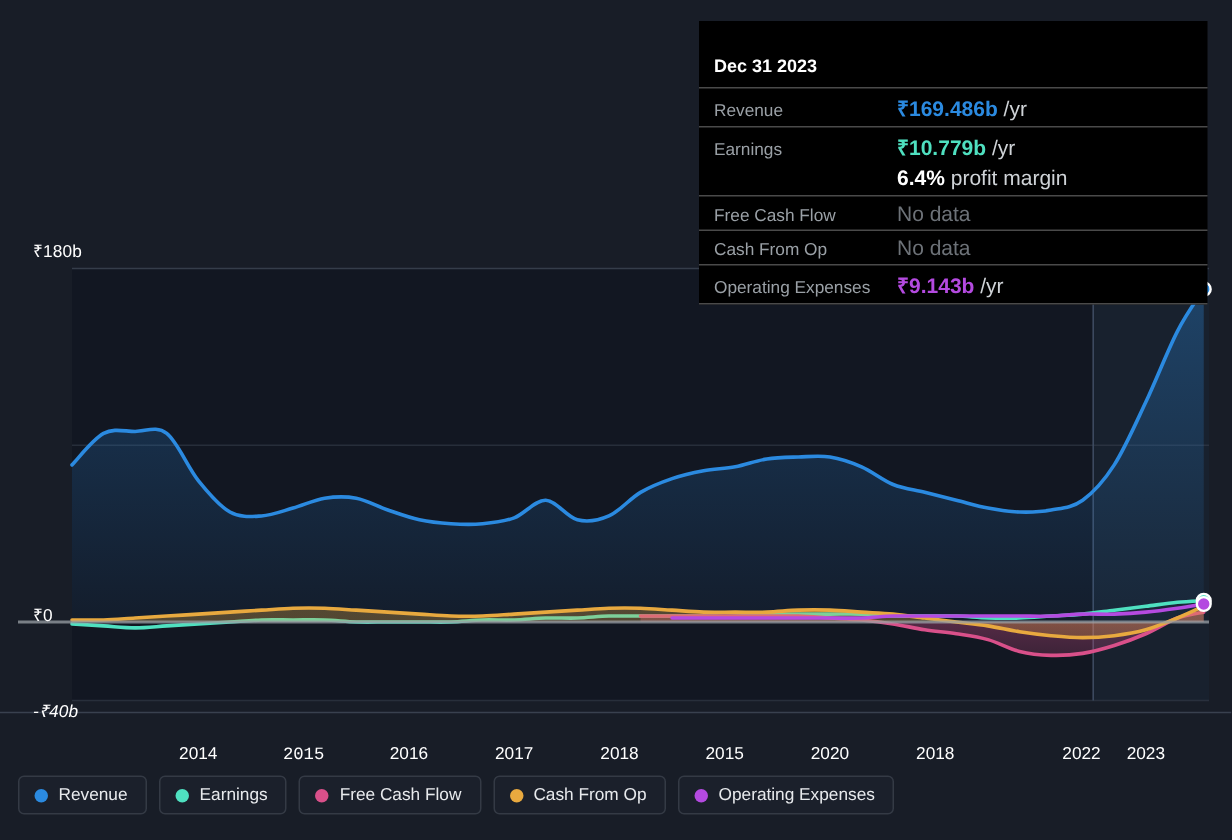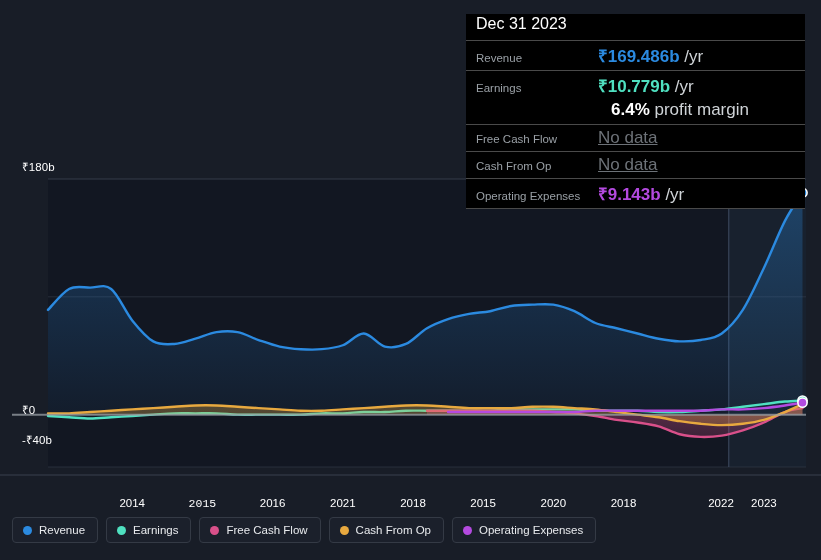--- a/index.html
+++ b/index.html
@@ -32,21 +32,21 @@
   .axis-label {
     position: absolute;
     font-size: 11.5px;
     color: #ffffff;
     white-space: nowrap;
     letter-spacing: 0.1px;
   }
   .y-label { left: 22px; }
   #y-label-top    { top: 159px; }
   #y-label-zero   { top: 402px; }
-  #y-label-bottom { top: 432px; }
+  #y-label-bottom { top: 466px; font-style: italic; }
 
   .x-label {
     position: absolute;
     top: 484px;
     font-size: 11.5px;
     color: #ffffff;
     transform: translateX(-50%);
     white-space: nowrap;
     margin-top: 13px;
   }
@@ -55,55 +55,54 @@
   #tooltip {
     position: absolute;
     left: 466px;
     top: 14px;
     width: 339px;
     background: #000000;
     box-sizing: border-box;
     padding: 0;
   }
   #tooltip-date {
-    font-size: 16px;
-    font-weight: normal;
+    font-size: 12px;
+    font-weight: bold;
     color: #ffffff;
-    padding: 1px 10px 7px 10px;
+    padding: 23px 10px 7px 10px;
   }
   .tt-row {
     display: flex;
     align-items: baseline;
     border-top: 1px solid #4a4a4a;
     padding: 3px 10px 3px 10px;
     min-height: 14px;
   }
   .tt-key {
     width: 122px;
     flex: 0 0 122px;
     font-size: 11.5px;
     color: #9aa0a6;
     white-space: nowrap;
   }
   .tt-val {
-    font-size: 17px;
+    font-size: 14px;
     color: #cfd3d7;
     white-space: nowrap;
   }
   .tt-val .amt { font-weight: bold; }
   .tt-val .unit { color: #cfd3d7; font-weight: normal; }
-  .tt-nodata { color: #6d7278; text-decoration: underline; }
+  .tt-nodata { color: #6d7278; }
   .amt-revenue { color: #2b8ae0; }
   .amt-earnings { color: #4fe0c0; }
   .amt-opex { color: #b44ae0; }
   .tt-row-sub {
     border-top: none;
     padding-top: 0;
     padding-bottom: 4px;
-    margin-left: 13px;
   }
   .tt-row-sub .tt-key { visibility: hidden; }
   .margin-num { font-weight: bold; color: #ffffff; }
   .margin-text { color: #cfd3d7; }
   .tt-row-last { border-bottom: 1px solid #4a4a4a; }
 
   
   #legend {
     position: absolute;
     left: 12px;
@@ -173,21 +172,21 @@
     </svg>
 
   <div class="axis-label y-label" id="y-label-top">₹180b</div>
   <div class="axis-label y-label" id="y-label-zero">₹0</div>
   <div class="axis-label y-label" id="y-label-bottom">-₹40b</div>
 
   <div id="x-axis-labels">
       <div class="x-label" style="left: 132.2px;">2014</div>
       <div class="x-label" style="left: 202.4px; font-family: Liberation Mono, monospace;">2015</div>
       <div class="x-label" style="left: 272.6px;">2016</div>
-      <div class="x-label" style="left: 342.8px;">2021</div>
+      <div class="x-label" style="left: 342.8px;">2017</div>
       <div class="x-label" style="left: 413px;">2018</div>
       <div class="x-label" style="left: 483.1px;">2015</div>
       <div class="x-label" style="left: 553.3px;">2020</div>
       <div class="x-label" style="left: 623.5px;">2018</div>
       <div class="x-label" style="left: 721px;">2022</div>
       <div class="x-label" style="left: 763.9px;">2023</div>
     </div>
 </div>
 
 <div id="tooltip">

